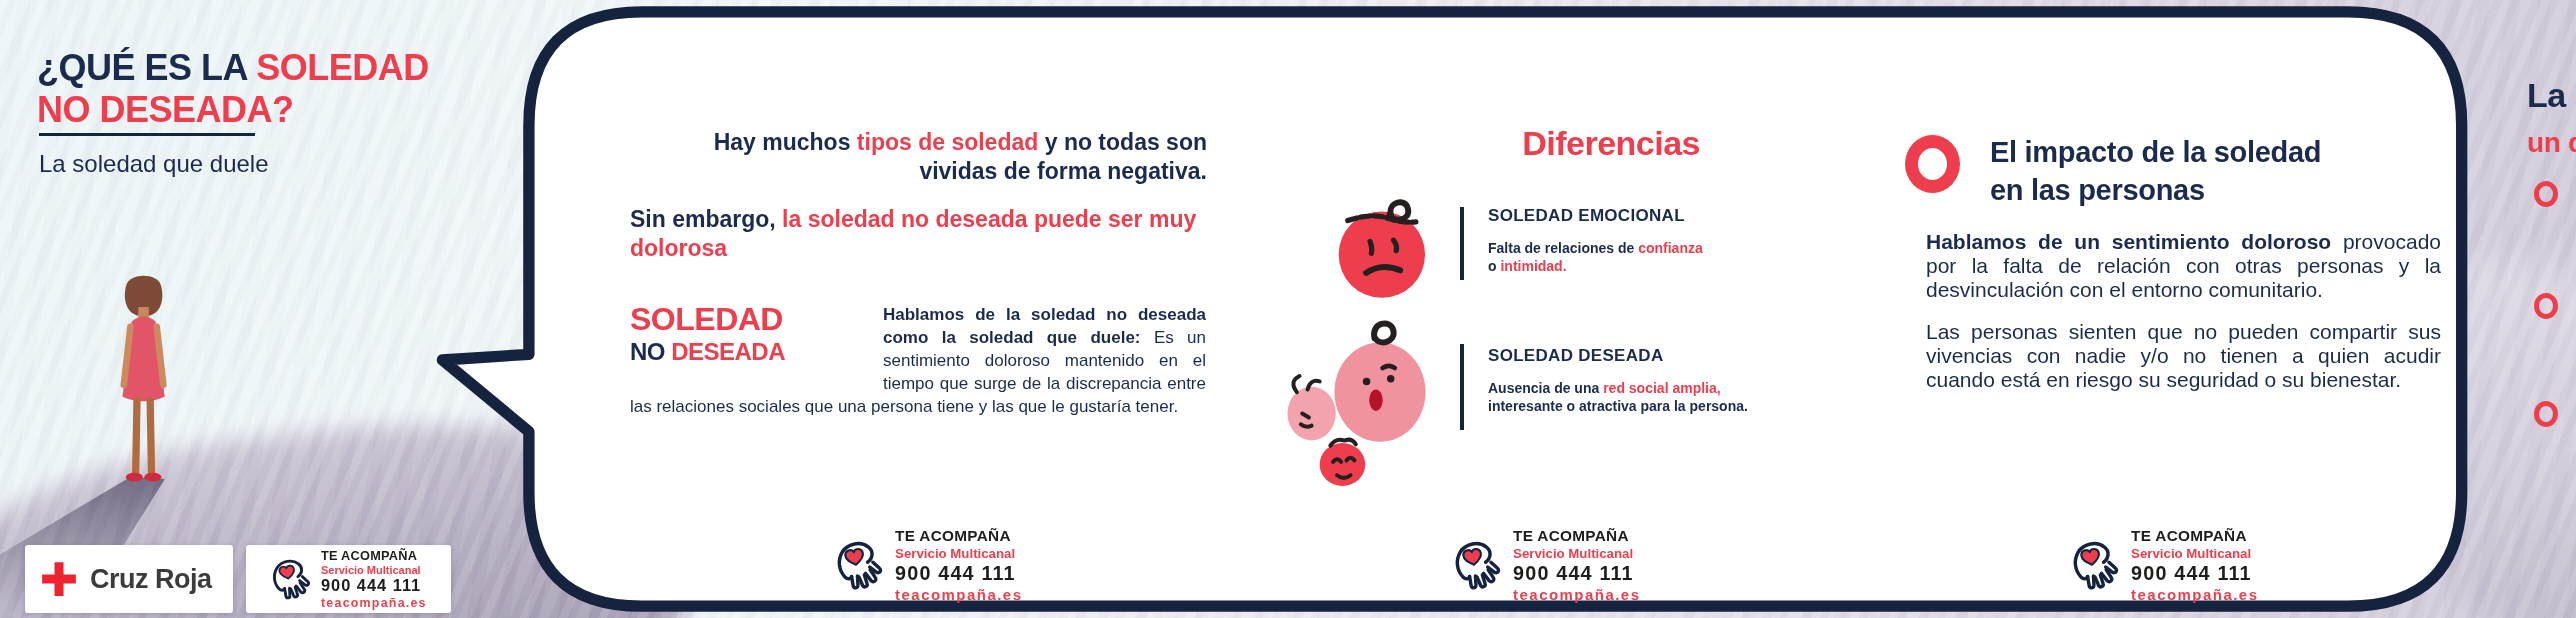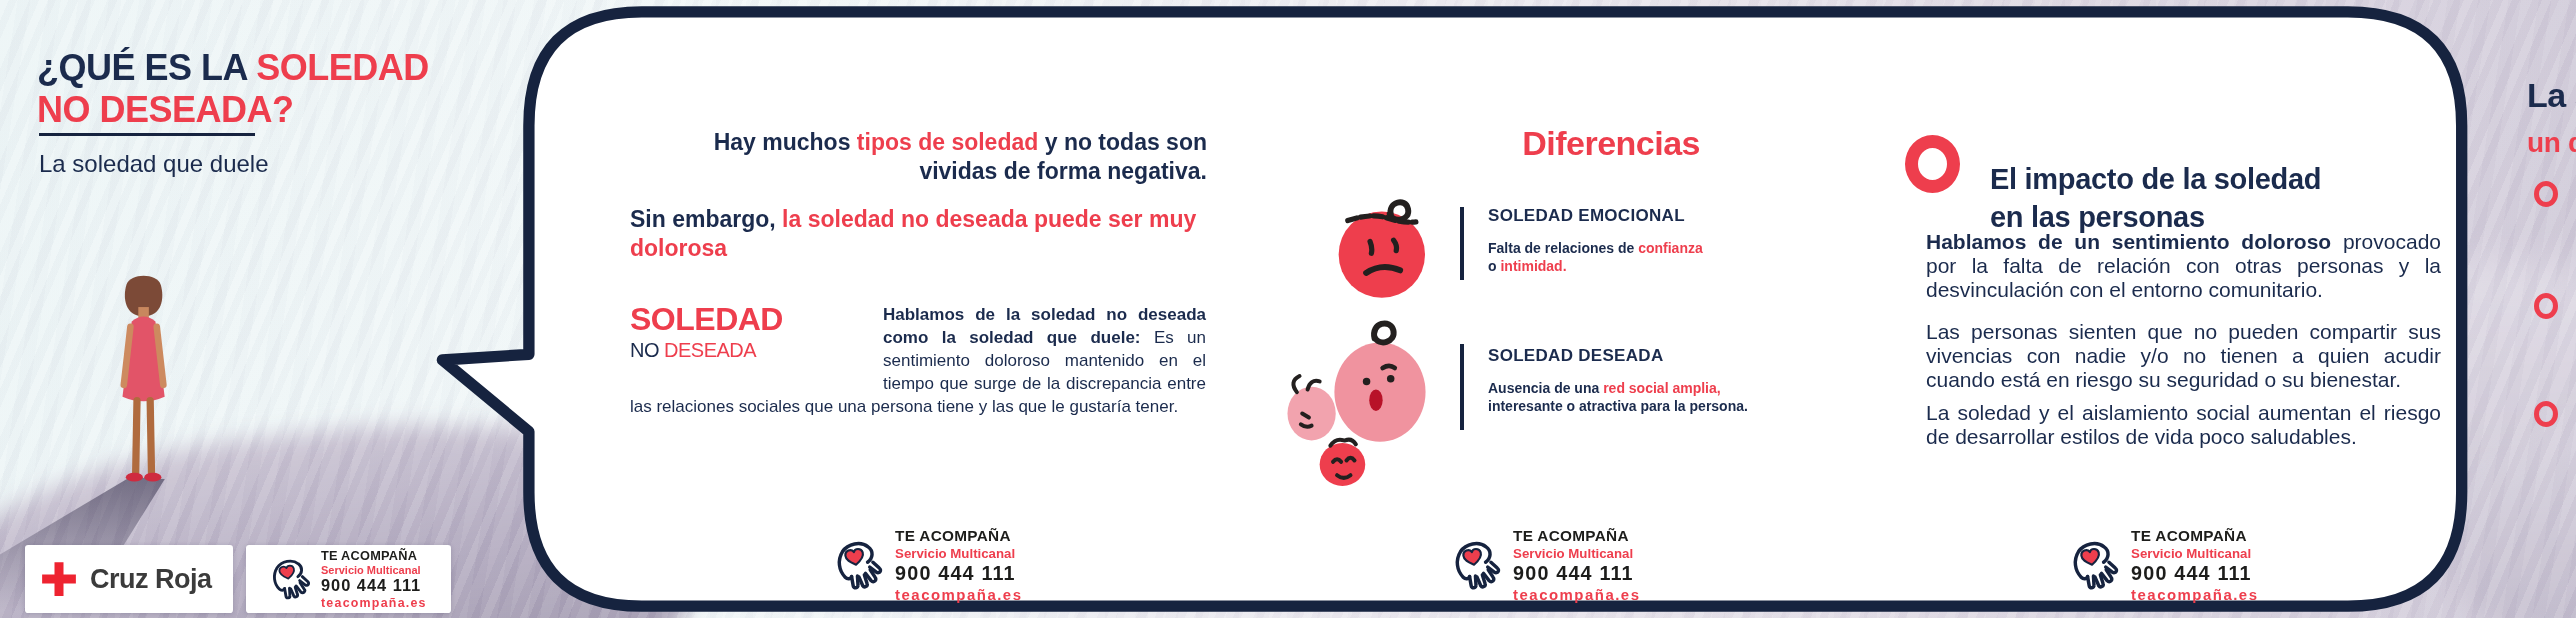--- a/index.html
+++ b/index.html
@@ -54,32 +54,32 @@
   .lg-phone{font-size:1.52em;font-weight:800;color:var(--ink);letter-spacing:.06em;margin-top:.04em;}
   .lg-web{font-size:1.15em;font-weight:700;color:var(--red);letter-spacing:.10em;margin-top:.05em;}
   .logo-mini{font-size:10.8px;position:static;}
 
   
   .p2-intro1{left:630px;top:128px;width:577px;font-size:23px;line-height:1.28;font-weight:800;text-align:right;}
   .p2-intro2{left:630px;top:205px;width:577px;font-size:23px;line-height:1.28;font-weight:800;}
   .p2-bodywrap{left:630px;top:303px;width:576px;font-size:17px;line-height:23px;color:var(--navy);text-align:justify;}
   .p2-float{float:left;width:253px;height:91px;}
   .p2-h1{font-size:32px;font-weight:800;color:var(--red);letter-spacing:-0.5px;line-height:1.0;}
-  .p2-h2{font-size:20px;font-weight:400;letter-spacing:-0.5px;line-height:1.1;margin-top:4.1px;}
+  .p2-h2{font-size:24px;font-weight:700;letter-spacing:-0.5px;line-height:1.1;margin-top:4.1px;}
 
   
   .p3-title{left:1391px;top:124px;width:309px;text-align:right;font-size:34px;font-weight:800;color:var(--red);letter-spacing:-0.5px;}
   .p3-divider{position:absolute;width:3.6px;background:var(--navy-deep);left:1460px;}
   .p3-item-head{position:absolute;left:1488px;font-size:17px;font-weight:800;color:var(--navy);letter-spacing:0.3px;}
   .p3-item-desc{position:absolute;left:1488px;font-size:14px;line-height:18px;font-weight:800;}
   .p3-blob{position:absolute;}
 
   
   .p4-ring{left:1905px;top:135px;width:55px;height:58px;border:13px solid var(--red);border-radius:50%;}
-  .p4-heading{left:1990px;top:133px;font-size:29px;line-height:1.32;font-weight:800;color:var(--navy);letter-spacing:-0.3px;margin-top:27px;}
+  .p4-heading{left:1990px;top:133px;font-size:29px;line-height:1.32;font-weight:800;color:var(--navy);letter-spacing:-0.3px;}
   .p4-para{position:absolute;left:1903px;width:515px;font-size:21px;line-height:24px;color:var(--navy);text-align:justify;margin-left:23px;}
 
   
   .p5-title1{left:2527px;top:76px;font-size:34px;font-weight:800;color:var(--navy);letter-spacing:-0.5px;}
   .p5-title2{left:2527px;top:127px;font-size:28px;font-weight:800;color:var(--red);letter-spacing:-0.3px;}
   .p5-bullet-ring{position:absolute;left:2534px;width:24px;height:26px;border:5.7px solid var(--red);border-radius:50%;}
 </style>
 </head>
 <body>
 
@@ -229,21 +229,20 @@
     </div>
   </div>
 
   <div class="abs p4-ring"></div>
   <div class="abs p4-heading">
     <div>El impacto de la soledad</div>
     <div>en las personas</div>
   </div>
   <div class="p4-para" style="top:230px;"><span class="seg-navy-b">Hablamos de un sentimiento doloroso </span><span class="seg-navy">provocado por la falta de relación con otras personas y la desvinculación con el entorno comunitario.</span></div>
   <div class="p4-para" style="top:320px;">Las personas sienten que no pueden compartir sus vivencias con nadie y/o no tienen a quien acudir cuando está en riesgo su seguridad o su bienestar.</div>
-  <div class="p4-para" style="top:401px;">La soledad y el aislamiento social aumentan el riesgo de desarrollar estilos de vida poco saludables.</div>
 
   <div class="logo" style="left:2070px;top:527px;">
     <svg class="hand" viewBox="0 0 100 100">
         <use href="#hand-heart"></use>
       </svg>
     <div class="logo-text">
       <div class="lg-title">TE ACOMPAÑA</div>
       <div class="lg-sub">Servicio Multicanal</div>
       <div class="lg-phone">900 444 111</div>
       <div class="lg-web">teacompaña.es</div>

